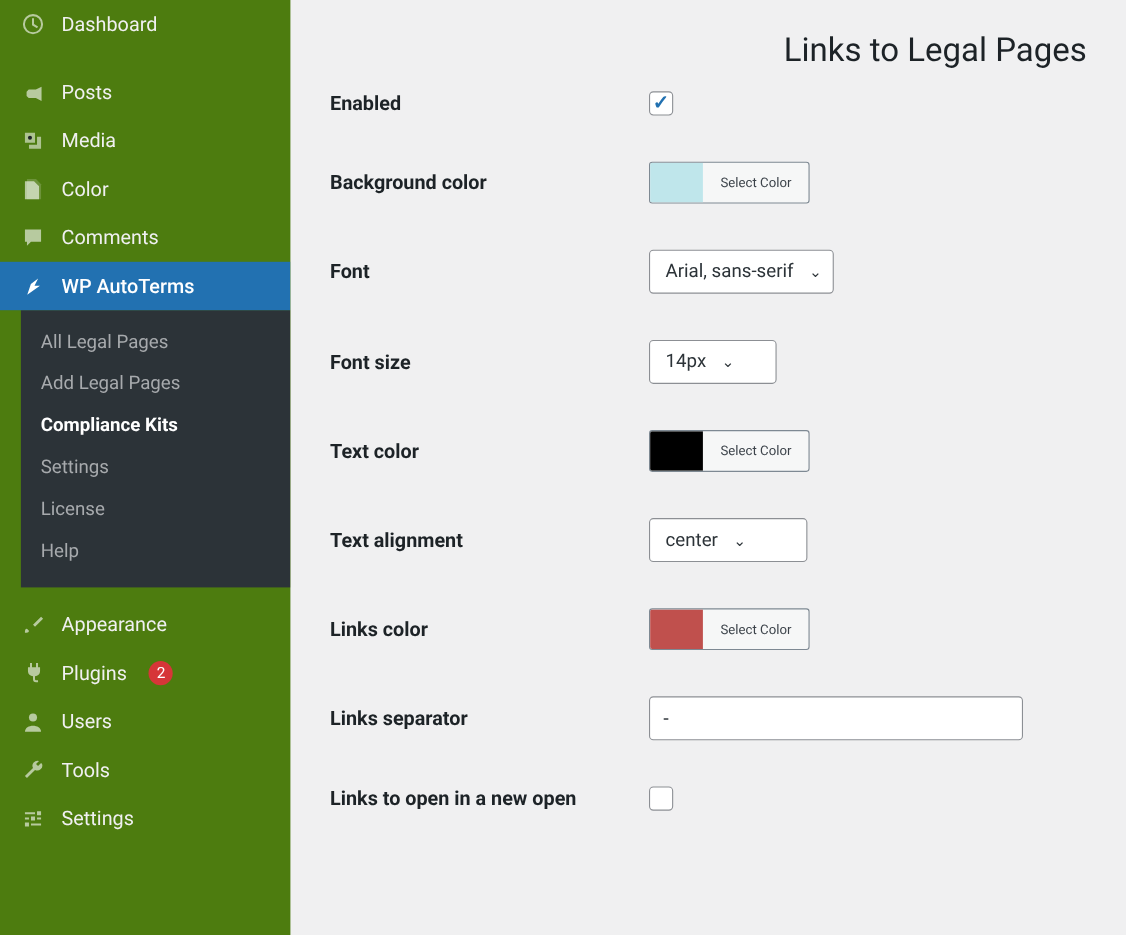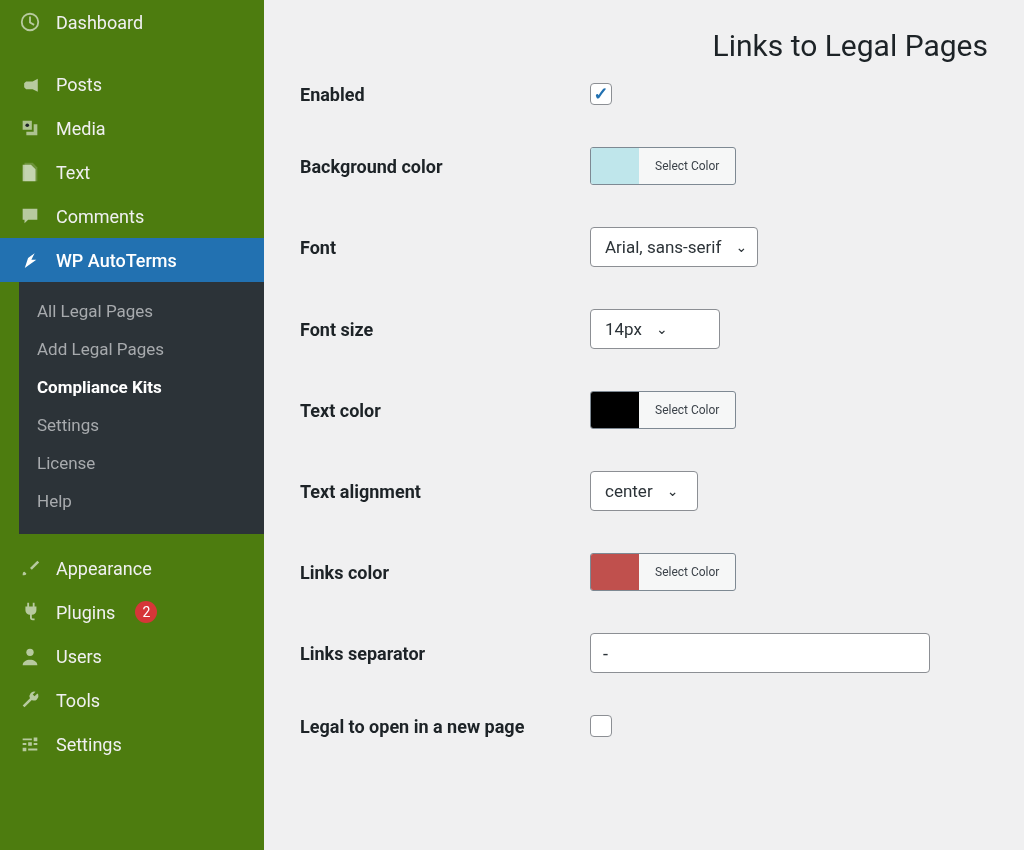--- a/index.html
+++ b/index.html
@@ -204,21 +204,21 @@
     </span>
     <span>Media</span>
   </div>
   <div class="side-item">
     <span class="icon-slot">
       <svg width="22" height="22" viewBox="0 0 24 24" fill="currentColor">
           <path d="M6 2h9l5 5v15H6z" opacity="0.3"></path>
           <path d="M4 4h9l5 5v13H4z"></path>
         </svg>
     </span>
-    <span>Text</span>
+    <span>Color</span>
   </div>
   <div class="side-item">
     <span class="icon-slot">
       <svg width="22" height="22" viewBox="0 0 24 24" fill="currentColor">
           <path d="M4 4h16v12H10l-4 4v-4H4z"></path>
         </svg>
     </span>
     <span>Comments</span>
   </div>
   <div class="side-item active">
@@ -310,41 +310,41 @@
       <div class="select">
         <span>Arial, sans-serif</span>
         <span class="chev">⌄</span>
       </div>
     </div>
   </div>
 
   <div class="form-row">
     <div class="form-label">Font size</div>
     <div class="form-ctrl">
-      <div class="select" style="width:130px">
+      <div class="select" style="width:116px">
         <span>14px</span>
         <span class="chev">⌄</span>
       </div>
     </div>
   </div>
 
   <div class="form-row">
     <div class="form-label">Text color</div>
     <div class="form-ctrl">
       <div class="color-pick">
         <span class="swatch" style="background:#000000"></span>
         <button class="color-btn">Select Color</button>
       </div>
     </div>
   </div>
 
   <div class="form-row">
     <div class="form-label">Text alignment</div>
     <div class="form-ctrl">
-      <div class="select" style="width:108px">
+      <div class="select" style="width:144px">
         <span>center</span>
         <span class="chev">⌄</span>
       </div>
     </div>
   </div>
 
   <div class="form-row">
     <div class="form-label">Links color</div>
     <div class="form-ctrl">
       <div class="color-pick">
@@ -355,18 +355,18 @@
   </div>
 
   <div class="form-row">
     <div class="form-label">Links separator</div>
     <div class="form-ctrl">
       <input class="text-input" value="-" style="">
     </div>
   </div>
 
   <div class="form-row" style="margin-bottom:0">
-    <div class="form-label">Legal to open in a new page</div>
+    <div class="form-label">Links to open in a new open</div>
     <div class="form-ctrl">
       <div class="checkbox"></div>
     </div>
   </div>
 </div>
 
 </body></html>

